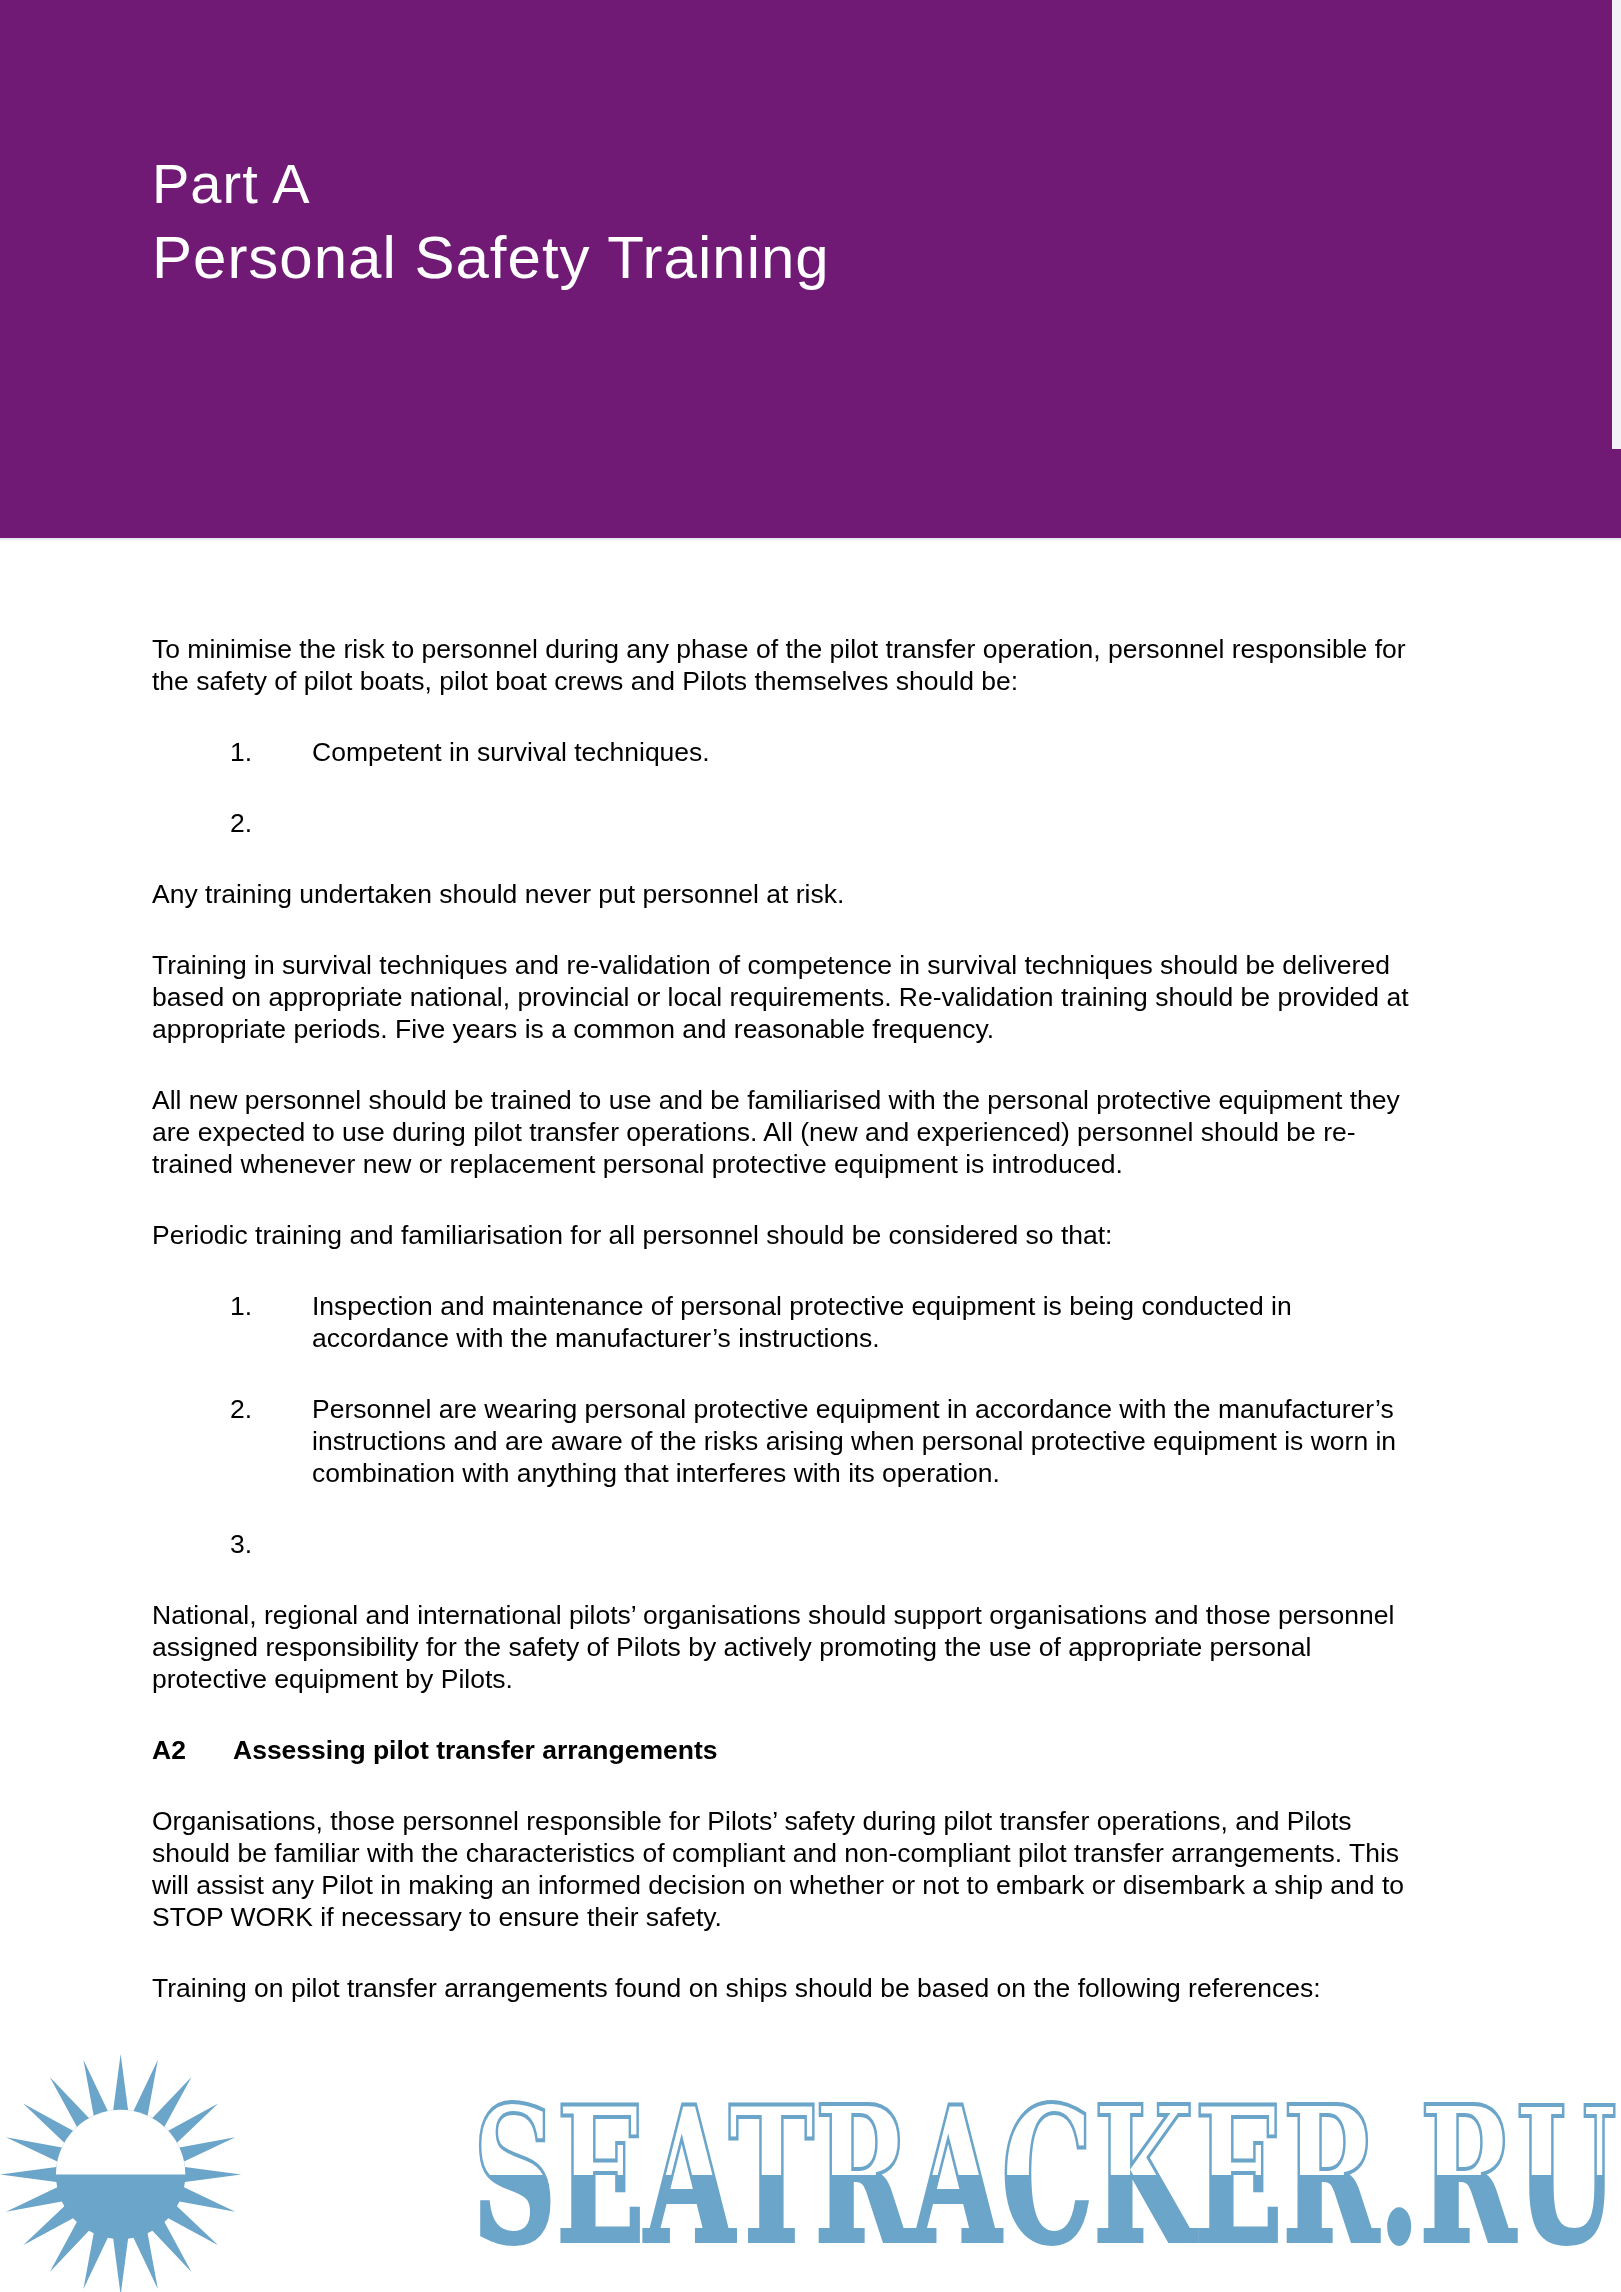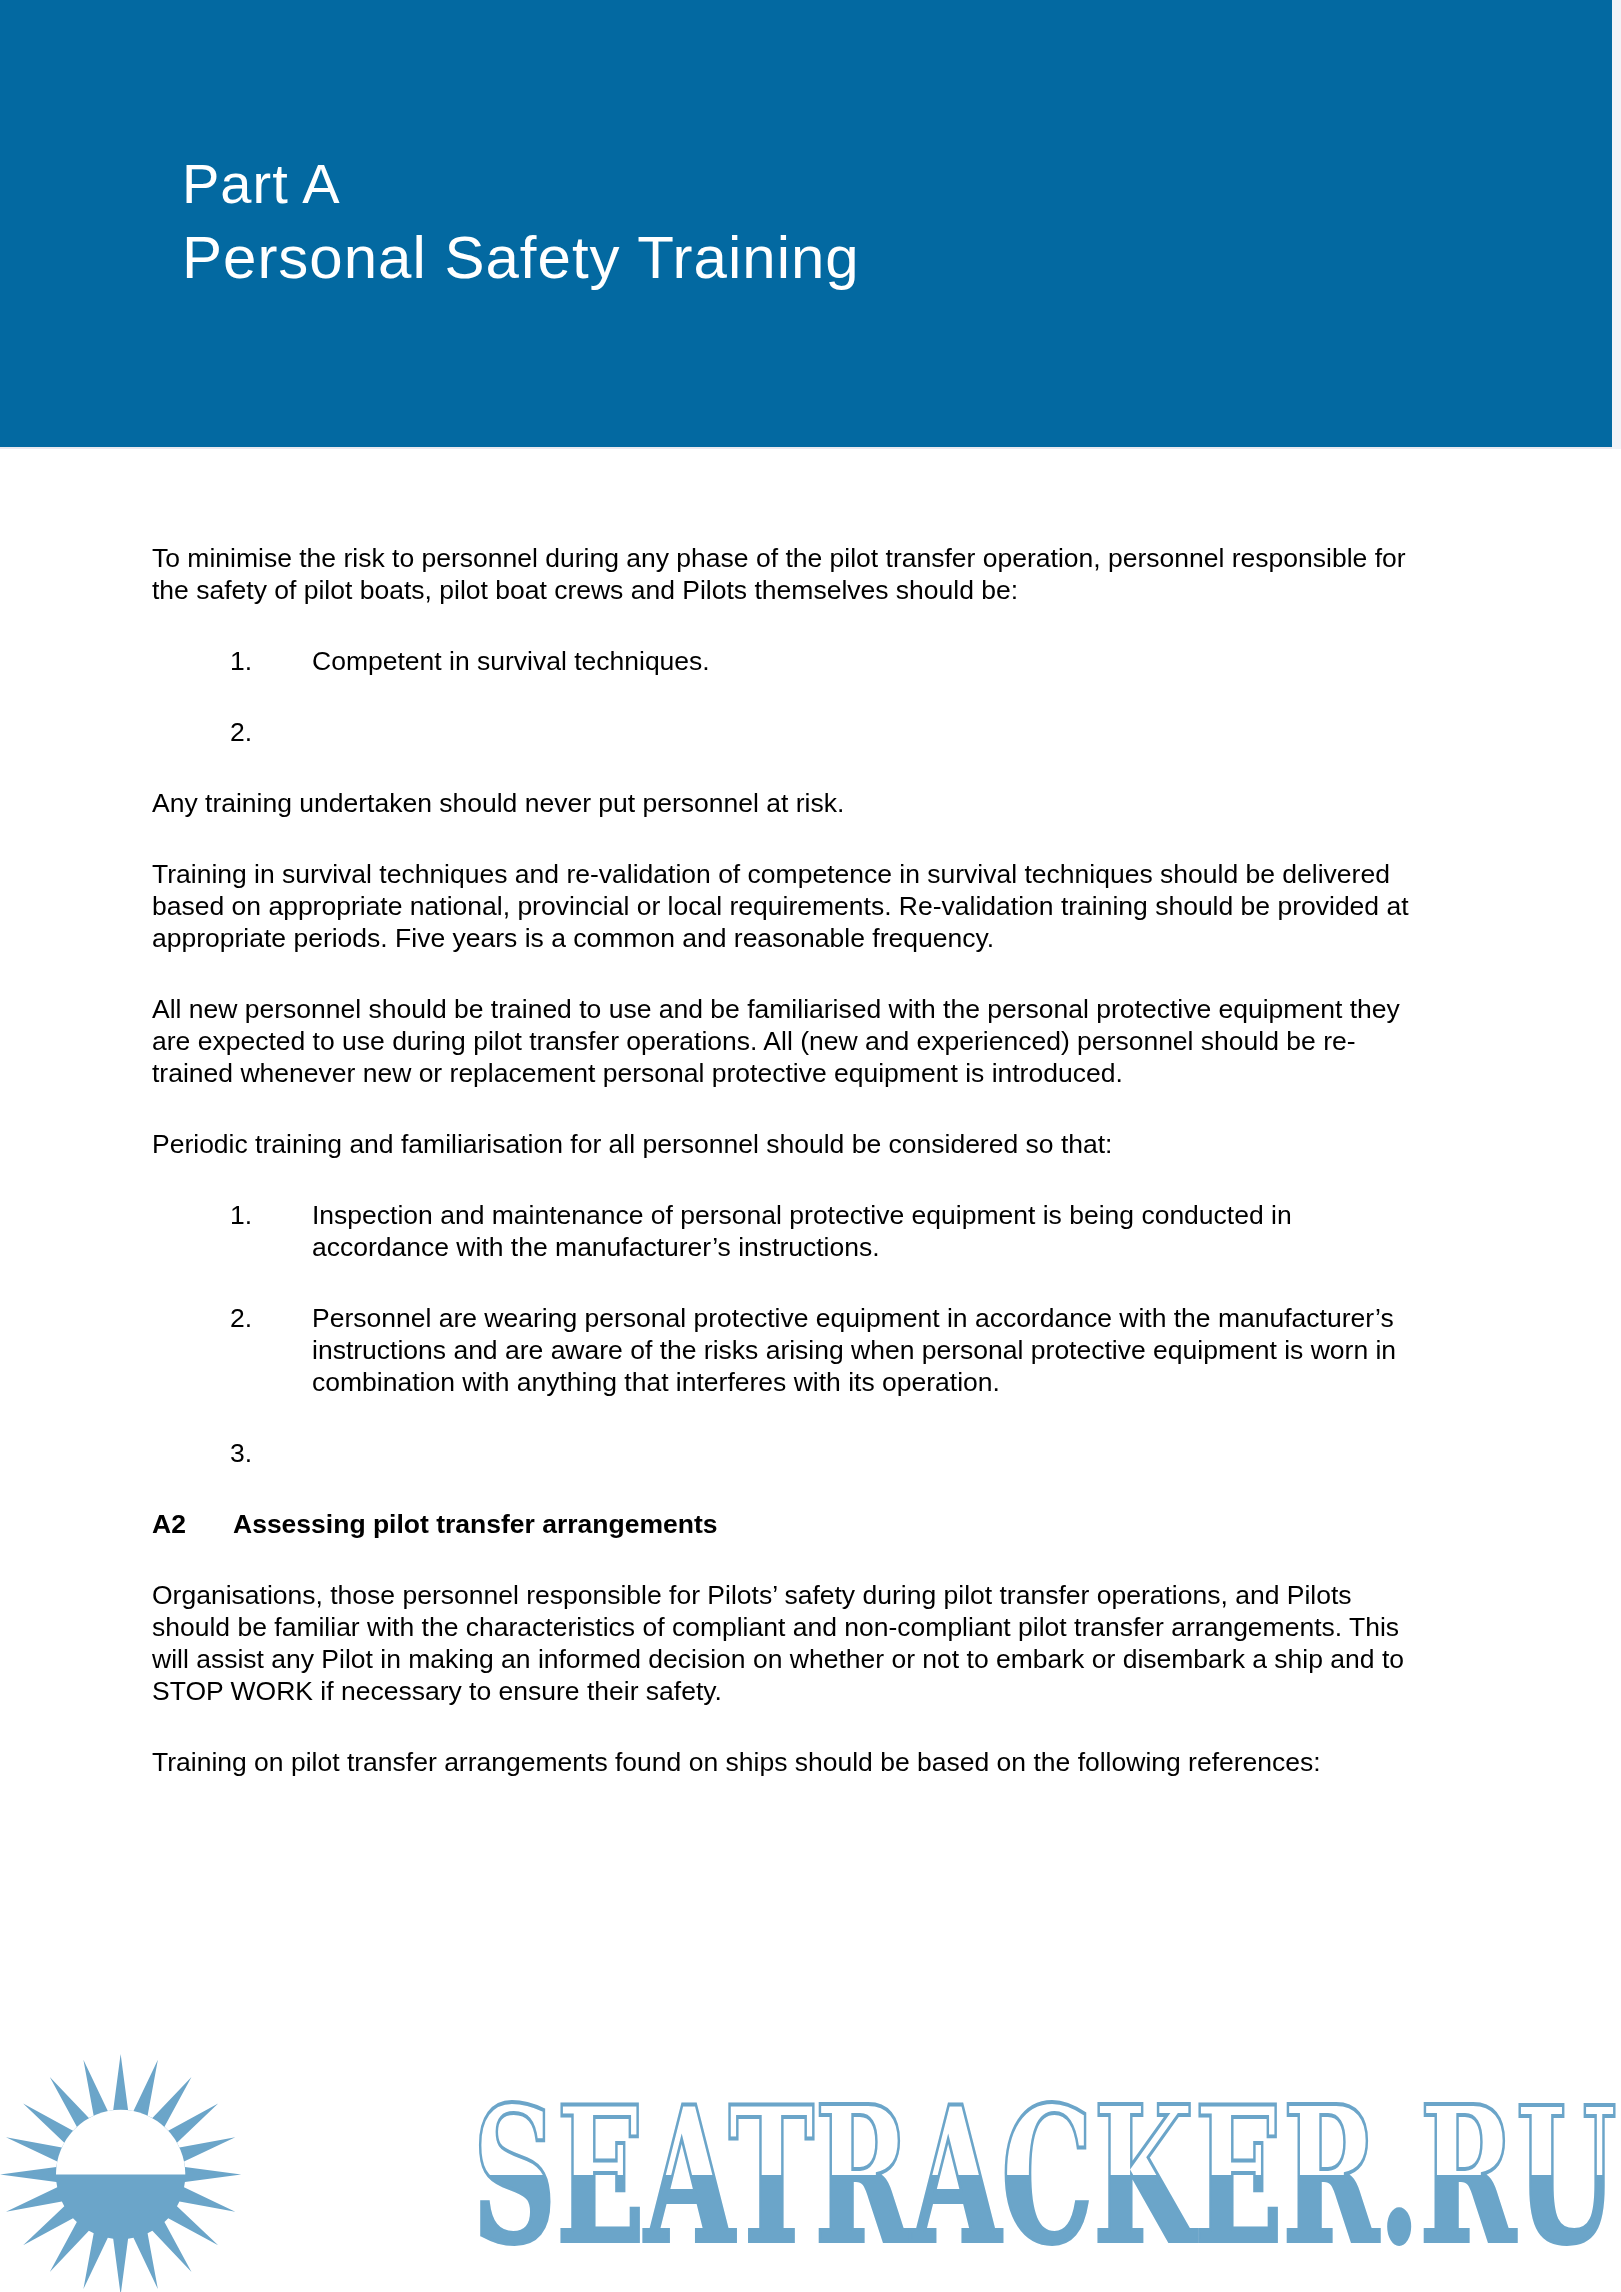--- a/index.html
+++ b/index.html
@@ -7,25 +7,24 @@
     width:1621px;height:2293px;
     background:#ffffff;
     font-family:"Liberation Sans",sans-serif;
     color:#000000;
     position:relative;
     overflow:hidden;
   }
   
   .banner{
     position:relative;
-    height:449px;
-    background:#0369a1;
+    height:540px;
+    background:#701a75;
     border-bottom:2.9px solid #e9e9ef;
     box-sizing:border-box;
-    padding-left:30px;
   }
   .banner-inner{
     padding:149px 0 0 152px;
     color:#ffffff;
   }
   .part-label{
     font-size:56px;
     font-weight:400;
     line-height:69px;
     letter-spacing:1px;
@@ -113,20 +112,21 @@
     </div>
     <div class="li">
       <span class="linum">2.</span>
       <div class="litext">Personnel are wearing personal protective equipment in accordance with the manufacturer’s instructions and are aware of the risks arising when personal protective equipment is worn in combination with anything that interferes with its operation.</div>
     </div>
     <div class="li">
       <span class="linum">3.</span>
     </div>
   </div>
 
+  <div class="block">National, regional and international pilots’ organisations should support organisations and those personnel assigned responsibility for the safety of Pilots by actively promoting the use of appropriate personal protective equipment by Pilots.</div>
 
   <div class="block heading">
     <span class="hnum">A2</span><span>Assessing pilot transfer arrangements</span>
   </div>
 
   <div class="block">Organisations, those personnel responsible for Pilots’ safety during pilot transfer operations, and Pilots should be familiar with the characteristics of compliant and non-compliant pilot transfer arrangements. This will assist any Pilot in making an informed decision on whether or not to embark or disembark a ship and to STOP WORK if necessary to ensure their safety.</div>
 
   <div class="block">Training on pilot transfer arrangements found on ships should be based on the following references:</div>
 
 </div>

